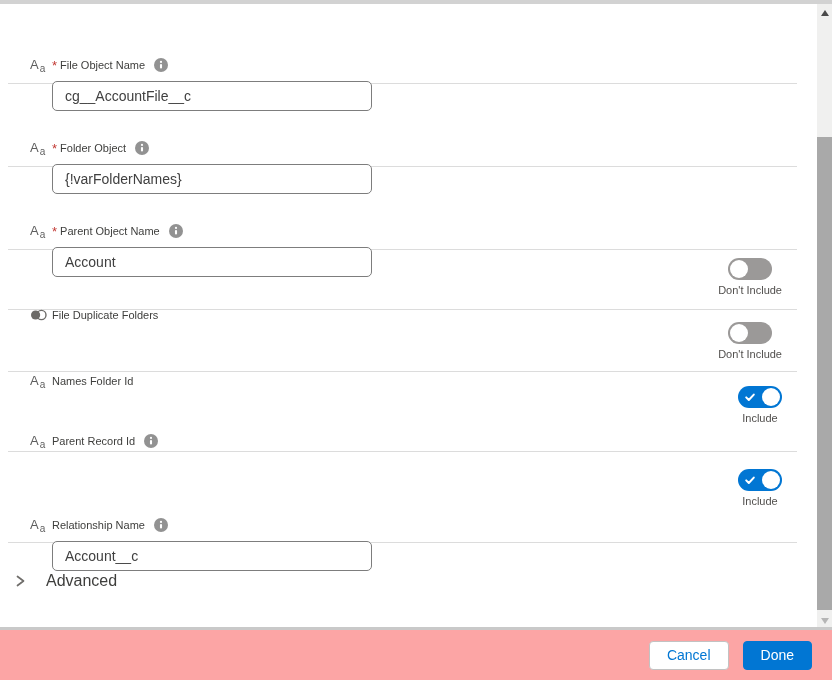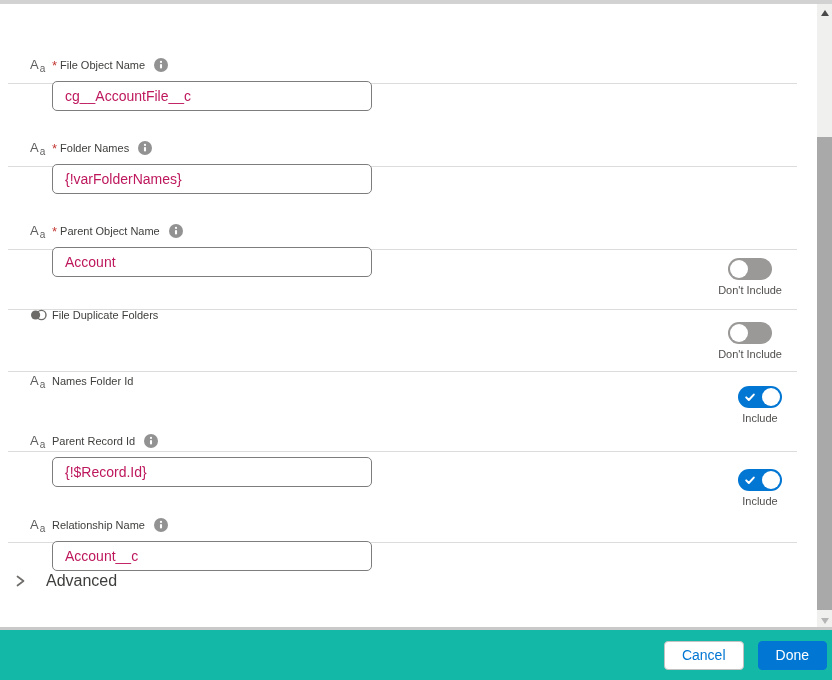--- a/index.html
+++ b/index.html
@@ -73,21 +73,21 @@
   }
   .tinput {
     display: block;
     margin: 7px 0 0 22px;
     width: 320px;
     height: 30px;
     border: 1px solid #7d7d7d;
     border-radius: 5px;
     padding: 0 12px;
     font-size: 14px;
-    color: #be185d;
+    color: #404040;
     font-family: "Liberation Sans", sans-serif;
     background: #fff;
     outline: none;
   }
   .toggle-wrap {
     position: absolute;
     right: 15px;
     display: flex;
     flex-direction: column;
     align-items: center;
@@ -141,26 +141,26 @@
   .bottom-divider {
     position: absolute;
     top: 627px; left: 0;
     width: 832px; height: 3px;
     background: #c9c9c9;
   }
   .footer {
     position: absolute;
     top: 630px; left: 0;
     width: 832px; height: 50px;
-    background: #14b8a6;
+    background: #fca5a5;
     display: flex;
     align-items: center;
     justify-content: flex-end;
     gap: 14px;
-    padding-right: 5px;
+    padding-right: 20px;
   }
   .btn {
     height: 29px;
     border-radius: 4px;
     font-size: 14px;
     font-family: "Liberation Sans", sans-serif;
     padding: 0 17px;
     cursor: pointer;
   }
   .btn.cancel {
@@ -222,21 +222,21 @@
             </svg>
         </span>
       </div>
       <input class="tinput" value="cg__AccountFile__c" style="">
     </div>
 
     <div class="row r2">
       <div class="label-line">
         <span class="ticon"><span>A</span><span class="sub">a</span></span>
         <span class="req">*</span>
-        <span class="flabel">Folder Names</span>
+        <span class="flabel">Folder Object</span>
         <span class="info">
           <svg width="14" height="14" viewBox="0 0 14 14">
               <circle cx="7" cy="7" r="7" fill="#929292"></circle>
               <circle cx="7" cy="3.9" r="1.1" fill="#fff"></circle>
               <rect x="5.95" y="5.9" width="2.1" height="4.7" rx="1.05" fill="#fff"></rect>
             </svg>
         </span>
       </div>
       <input class="tinput" value="{!varFolderNames}" style="">
     </div>
@@ -293,21 +293,20 @@
         <span class="ticon"><span>A</span><span class="sub">a</span></span>
         <span class="flabel">Parent Record Id</span>
         <span class="info">
           <svg width="14" height="14" viewBox="0 0 14 14">
               <circle cx="7" cy="7" r="7" fill="#929292"></circle>
               <circle cx="7" cy="3.9" r="1.1" fill="#fff"></circle>
               <rect x="5.95" y="5.9" width="2.1" height="4.7" rx="1.05" fill="#fff"></rect>
             </svg>
         </span>
       </div>
-      <input class="tinput" value="{!$Record.Id}" style="">
       <div class="toggle-wrap">
         <div class="toggle on">
           <span class="check">
             <svg width="12" height="12" viewBox="0 0 12 12">
                 <path d="M2.2 6.4 L4.8 9 L9.8 3.6" stroke="#fff" stroke-width="2" fill="none" stroke-linecap="round" stroke-linejoin="round"></path>
               </svg>
           </span>
           <span class="knob"></span>
         </div>
         <div class="tlabel">Include</div>

